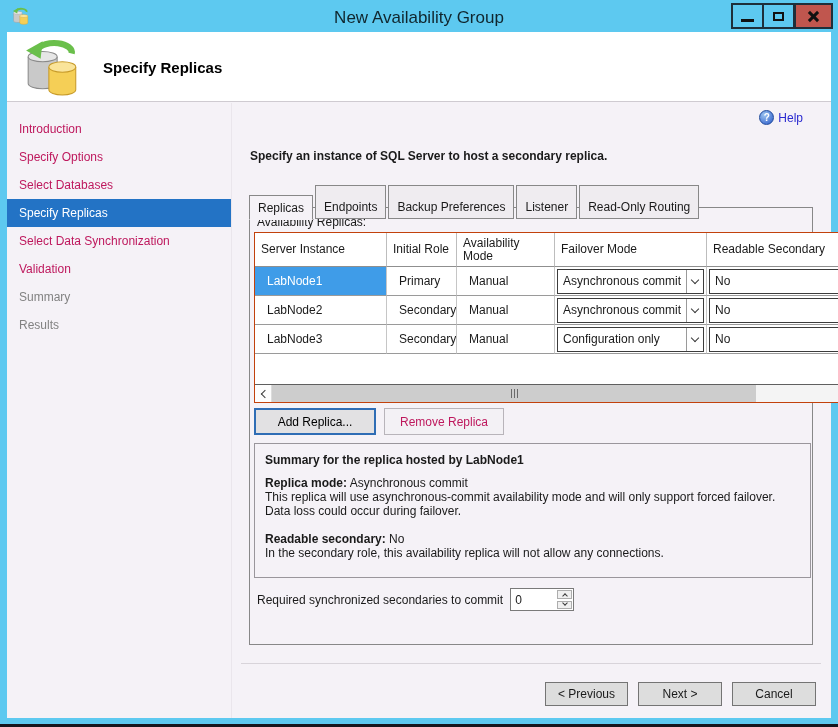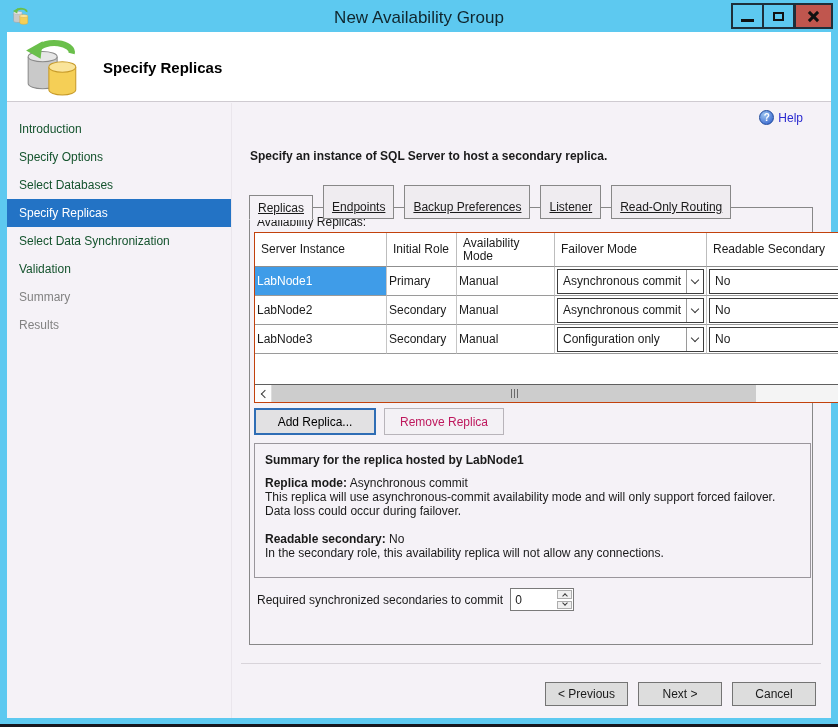--- a/index.html
+++ b/index.html
@@ -29,45 +29,45 @@
 
   .wiz-header { position:absolute; left:0; top:0; width:100%; height:70px; background:#ffffff; border-bottom:1px solid #cfcbd1; }
   .hdr-icon { position:absolute; left:16px; top:6px; }
   .page-title { position:absolute; left:96px; top:27px; font-size:15px; font-weight:bold; color:#000; }
 
   .body { position:absolute; left:0; top:71px; right:0; bottom:0; }
 
   
   .sidebar { position:absolute; left:0; top:0; bottom:0; width:225px; border-right:1px solid #eae6ec; padding-top:12px; }
   .nav-item { height:28px; display:flex; align-items:center; padding-left:12px; cursor:default; }
-  .nav-item.link     { color:#14532d; cursor:pointer; }
+  .nav-item.link     { color:#be185d; cursor:pointer; }
   .nav-item.selected { background:#2373c5; color:#ffffff; }
   .nav-item.disabled { color:#828282; }
 
   
   .main { position:absolute; left:226px; top:0; right:0; bottom:0; }
 
   .help-link { position:absolute; top:7px; right:28px; display:flex; align-items:center; gap:4px; color:#2a2ad0; cursor:pointer; }
   .help-icon { width:15px; height:15px; border-radius:50%; background:radial-gradient(circle at 35% 30%, #9cc4f0, #2858c8); border:1px solid #1e4a9c; color:#fff; font-size:10px; font-weight:bold; display:flex; align-items:center; justify-content:center; }
 
   .instruction { position:absolute; left:17px; top:46px; font-weight:bold; }
 
   .tabs { position:absolute; left:16px; top:82px; display:flex; align-items:flex-end; z-index:2; }
-  .tab { background:#efecf0; border:1px solid #888; padding:14px 8px 4px; margin-right:10px; cursor:pointer; white-space:nowrap;text-decoration:underline; }
+  .tab { background:#efecf0; border:1px solid #888; padding:14px 8px 4px; margin-right:2px; cursor:pointer; white-space:nowrap; }
   .tab.active { background:#f5f2f7; border-bottom:1px solid #f5f2f7; padding-top:5px; margin-bottom:-1px; }
 
   .tabpage { position:absolute; left:16px; top:104px; width:564px; height:438px; border:1px solid #888; background:#f5f2f7; }
   .grid-label { position:absolute; left:7px; top:7px; }
 
   
   .grid { position:absolute; left:4px; top:24px; width:665px; height:171px; border:1px solid #c2410c; background:#fff; overflow:hidden; }
   .grid-row { display:grid; grid-template-columns:132px 70px 98px 152px 1fr; }
   .hdr-cell { height:34px; background:#fff; border-right:1px solid #bdbdbd; border-bottom:1px solid #8f8f8f; padding:2px 6px; display:flex; align-items:center; line-height:13px; overflow:hidden; }
   .hdr-cell.clip { white-space:nowrap; }
-  .cell { height:29px; border-right:1px solid #c6c6c6; border-bottom:1px solid #9a9a9a; padding:0 2px; display:flex; align-items:center; background:#fff; overflow:hidden; white-space:nowrap; }
+  .cell { height:29px; border-right:1px solid #c6c6c6; border-bottom:1px solid #9a9a9a; padding:0 12px; display:flex; align-items:center; background:#fff; overflow:hidden; white-space:nowrap; }
   .cell.server.selected { background:#3f9ce8; color:#fff; }
   .cell.ddwrap { padding:0; }
   .dd { flex:1; height:25px; margin:1px 2px; border:1px solid #3c3c3c; background:#fff; display:flex; align-items:stretch; overflow:hidden; }
   .dd .txt { flex:1; display:flex; align-items:center; padding-left:5px; white-space:nowrap; overflow:hidden; }
   .dd .dd-btn { width:17px; border-left:1px solid #9a9a9a; display:flex; align-items:center; justify-content:center; }
   .chev { width:6px; height:6px; border-right:1.5px solid #3a3a3a; border-bottom:1.5px solid #3a3a3a; }
   .chev.down  { transform:rotate(45deg); margin-top:-3px; }
   .chev.left  { transform:rotate(135deg); margin-left:3px; }
   .chev.right { transform:rotate(-45deg); margin-right:3px; }
   .chev.up    { transform:rotate(-135deg); margin-bottom:-3px; }

